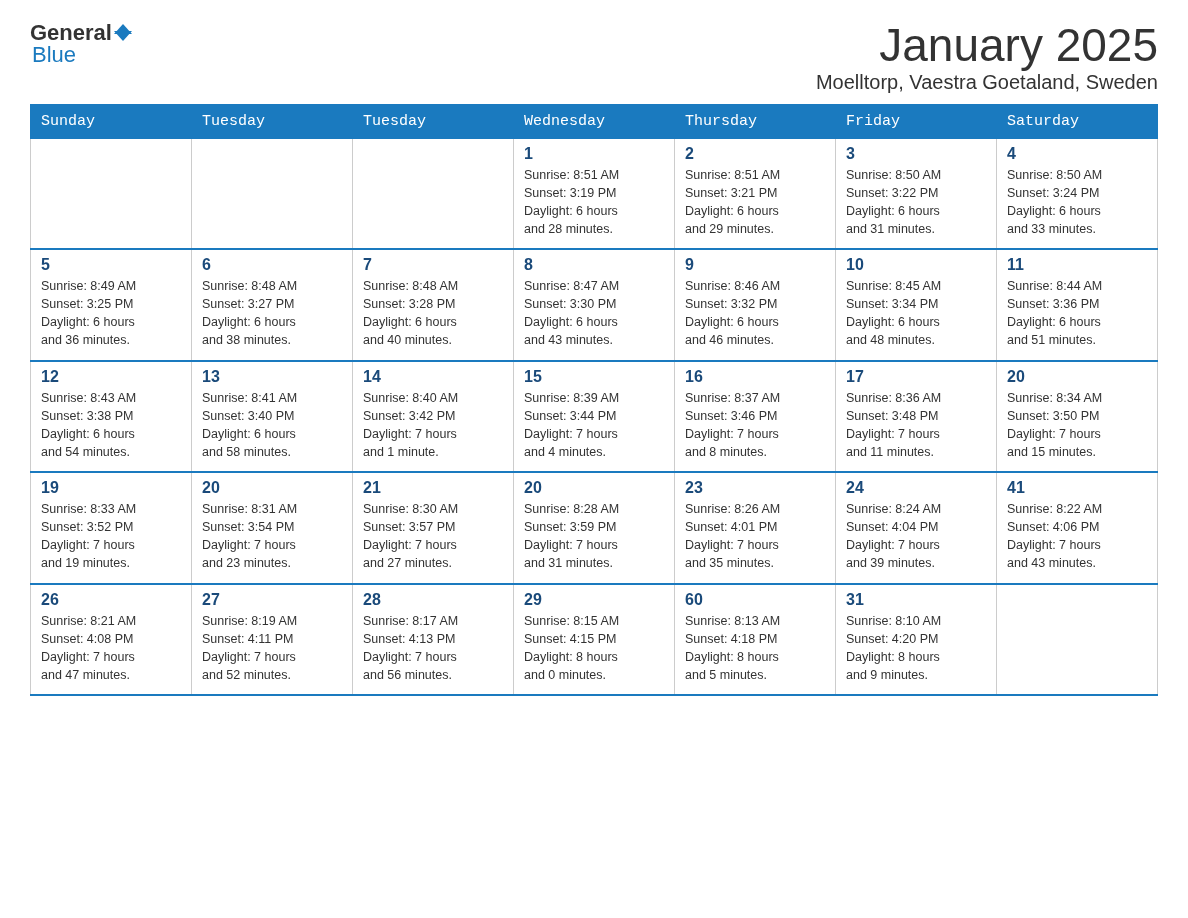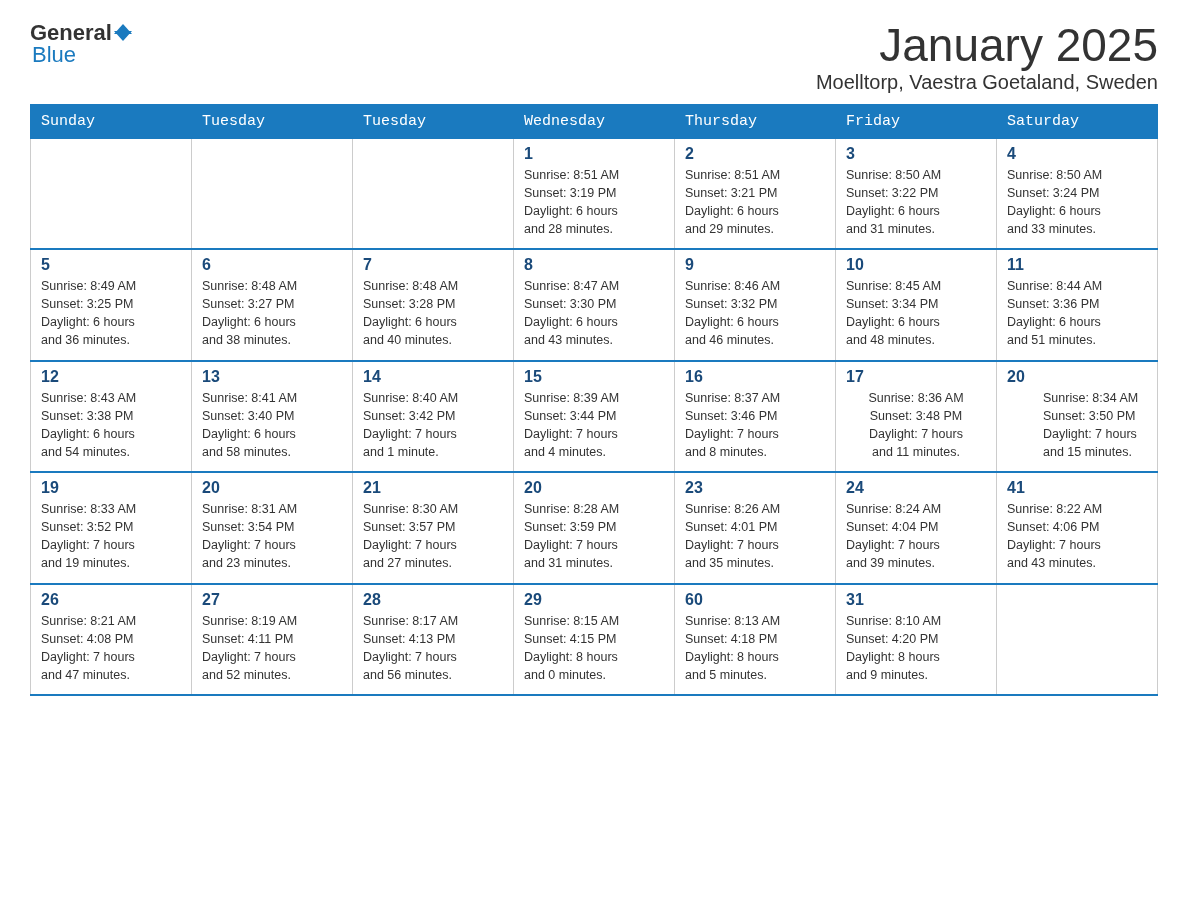--- a/index.html
+++ b/index.html
@@ -241,28 +241,28 @@
         </td>
         <td>
           <span class="day-number">16</span>
           <div class="day-info" style="white-space: pre-line;">Sunrise: 8:37 AM
 Sunset: 3:46 PM
 Daylight: 7 hours
 and 8 minutes.</div>
         </td>
         <td>
           <span class="day-number">17</span>
-          <div class="day-info" style="white-space: pre-line; text-align: center;">Sunrise: 8:36 AM
+          <div class="day-info" style="white-space: pre-line;">Sunrise: 8:36 AM
 Sunset: 3:48 PM
 Daylight: 7 hours
 and 11 minutes.</div>
         </td>
         <td>
           <span class="day-number">20</span>
-          <div class="day-info" style="white-space: pre-line; margin-left: 36px;">Sunrise: 8:34 AM
+          <div class="day-info" style="white-space: pre-line;">Sunrise: 8:34 AM
 Sunset: 3:50 PM
 Daylight: 7 hours
 and 15 minutes.</div>
         </td>
       </tr>
       <tr>
         <td>
           <span class="day-number">19</span>
           <div class="day-info" style="white-space: pre-line;">Sunrise: 8:33 AM
 Sunset: 3:52 PM

